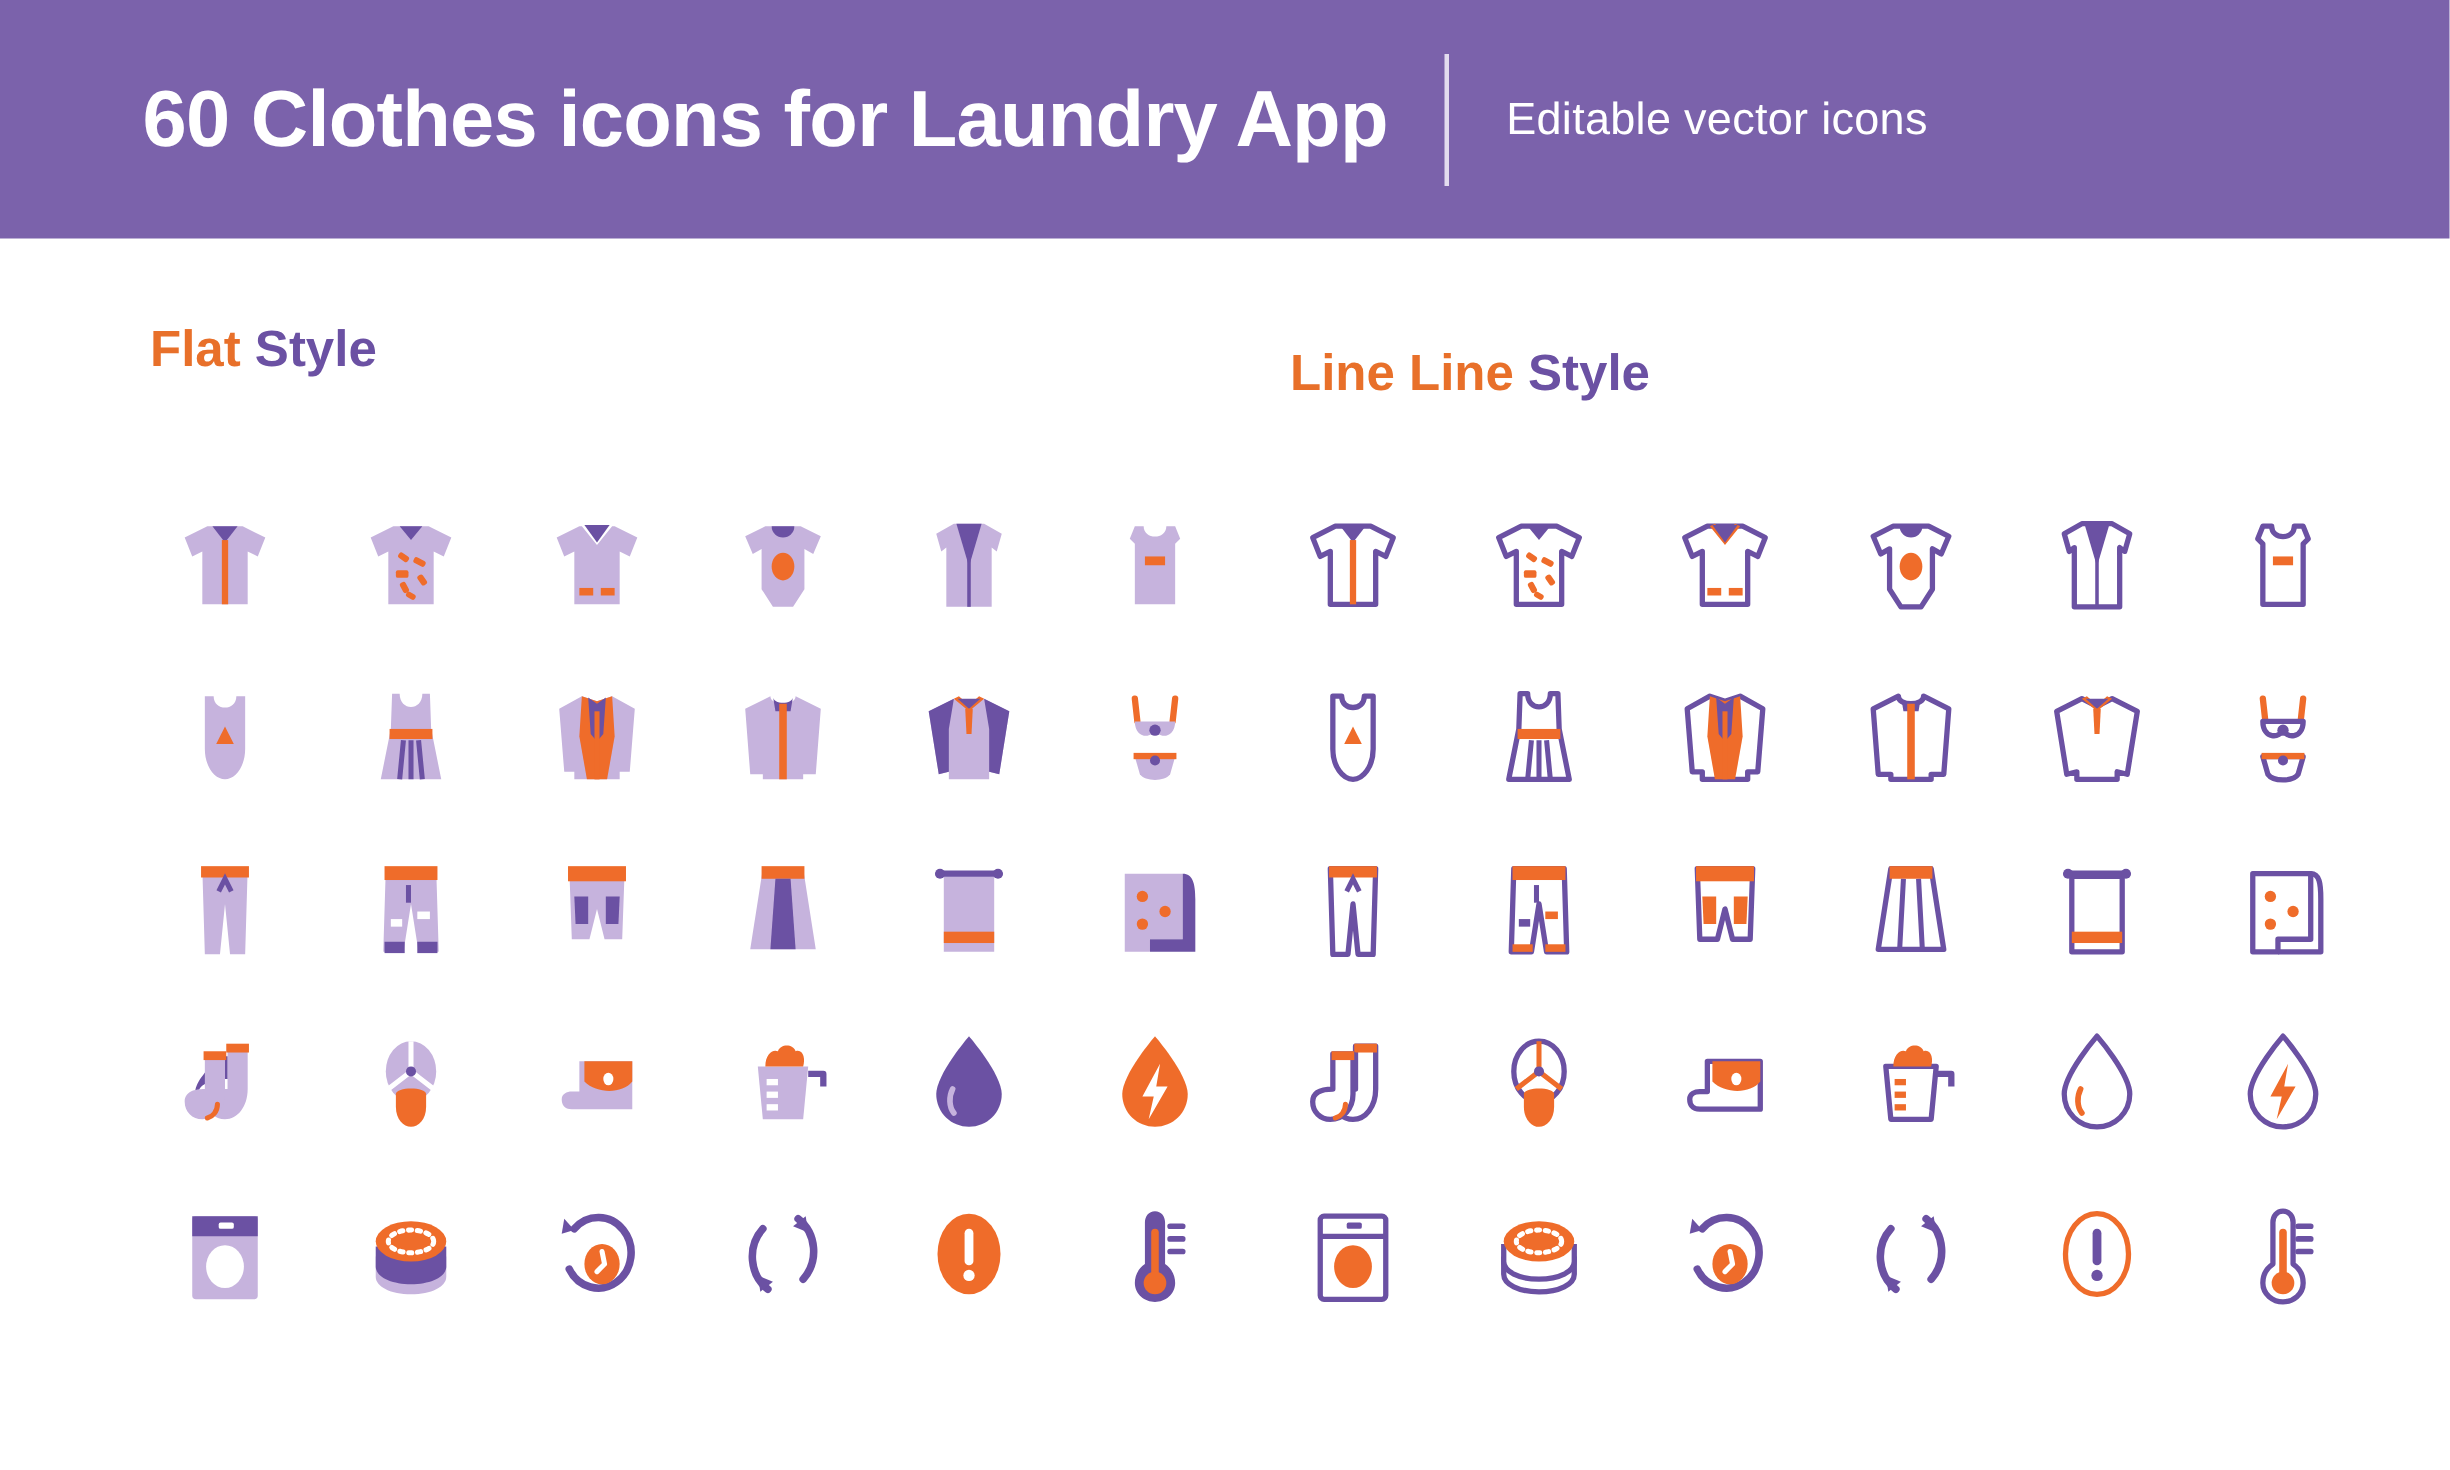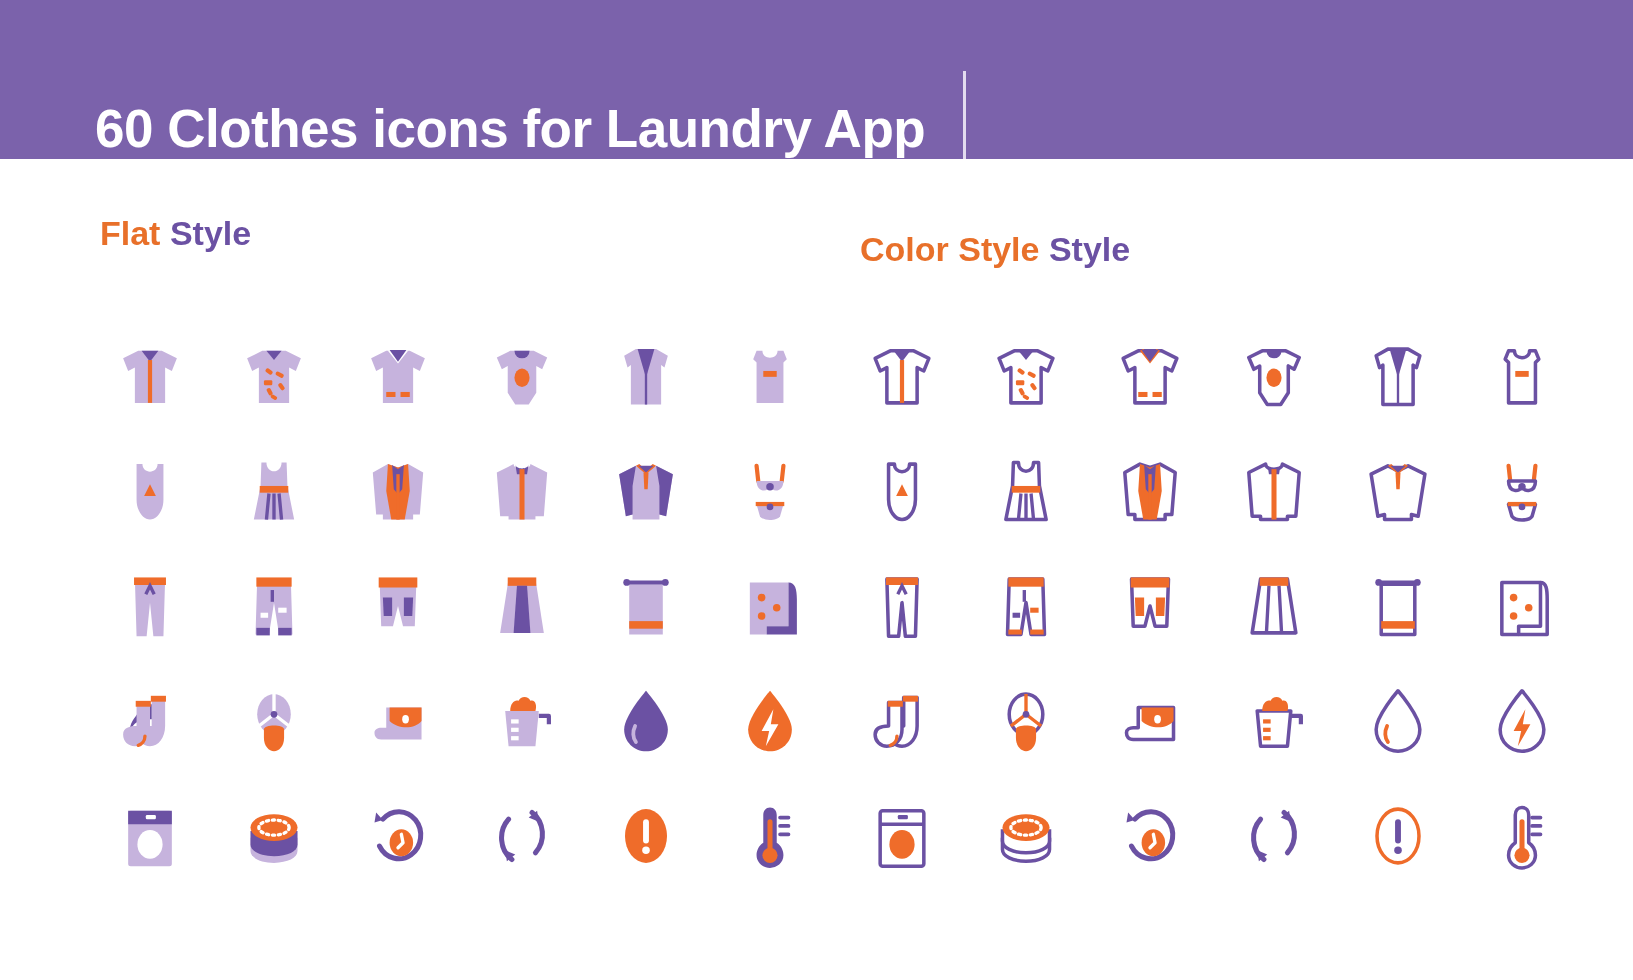--- a/index.html
+++ b/index.html
@@ -8,21 +8,21 @@
     background:#ffffff;
     font-family:"Liberation Sans", sans-serif;
     overflow:hidden;
   }
   .page{position:relative;width:1633px;height:980px;background:#fff;}
 
   
   .header{
     position:absolute;left:0;top:0;width:1633px;height:159px;
     background:#7b62ab;
-    display:flex;align-items:flex-end;
+    display:flex;align-items:center;
   }
   .header-title{
     margin-left:95px;
     color:#ffffff;
     font-size:53px;
     font-weight:bold;
     letter-spacing:-0.5px;
     white-space:nowrap;
   }
   .header-divider{
@@ -66,27 +66,28 @@
   .cell svg{display:block;}
 </style>
 </head>
 <body>
 
 <div class="page">
 
   <div class="header">
     <div class="header-title">60 Clothes icons for Laundry App</div>
     <div class="header-divider"></div>
+    <div class="header-sub">Editable vector icons</div>
   </div>
 
   <div class="section-title" id="title-flat">
     <span class="a">Flat </span><span class="b">Style</span>
   </div>
   <div class="section-title" id="title-line">
-    <span class="a">Color Style </span><span class="b">Style</span>
+    <span class="a">Line Line </span><span class="b">Style</span>
   </div>
 
   <div class="grid" id="grid-flat">
       <div class="cell" title="T-shirt">
         <svg viewBox="0 0 100 100" width="84" height="84">
    <path d="M36 20 L50 20 L64 20 L82 29 L76 44 L68 40 L68 82 L32 82 L32 40 L24 44 L18 29 Z" fill="#c6b3dd" stroke="none" stroke-width="0" stroke-linejoin="round"></path>
    <path d="M40 20 L50 33 L60 20 Z" fill="#6b51a3"></path>
    <rect x="47.5" y="31" width="5" height="51" fill="#ef6c2a"></rect>
         </svg>
       </div>

